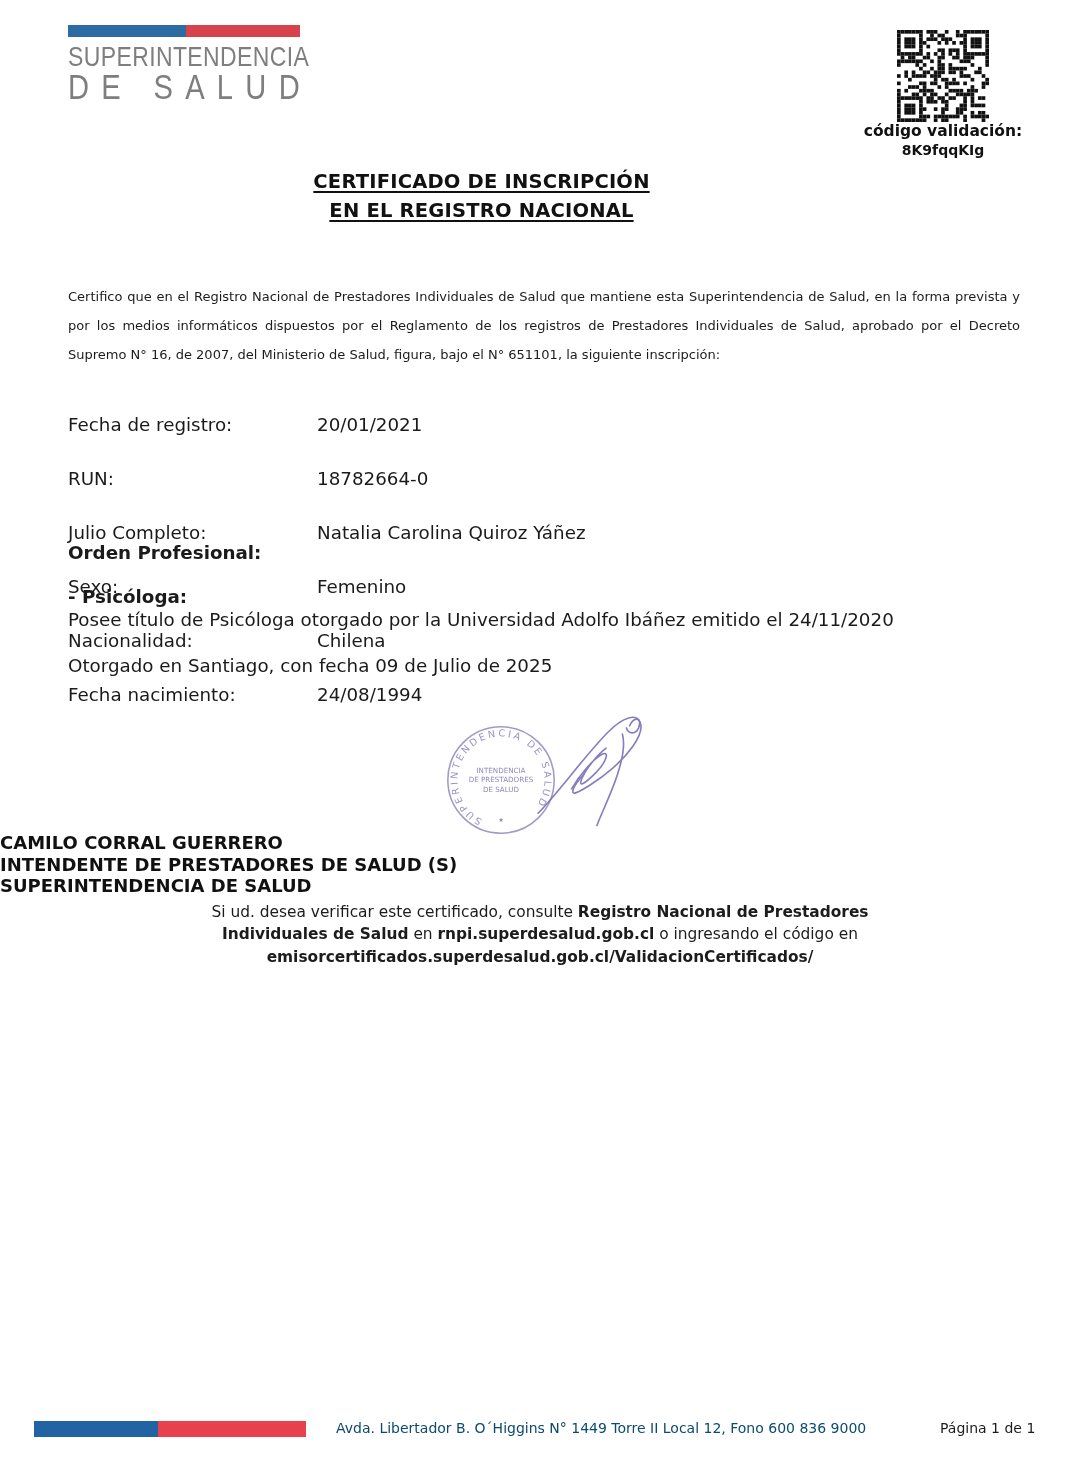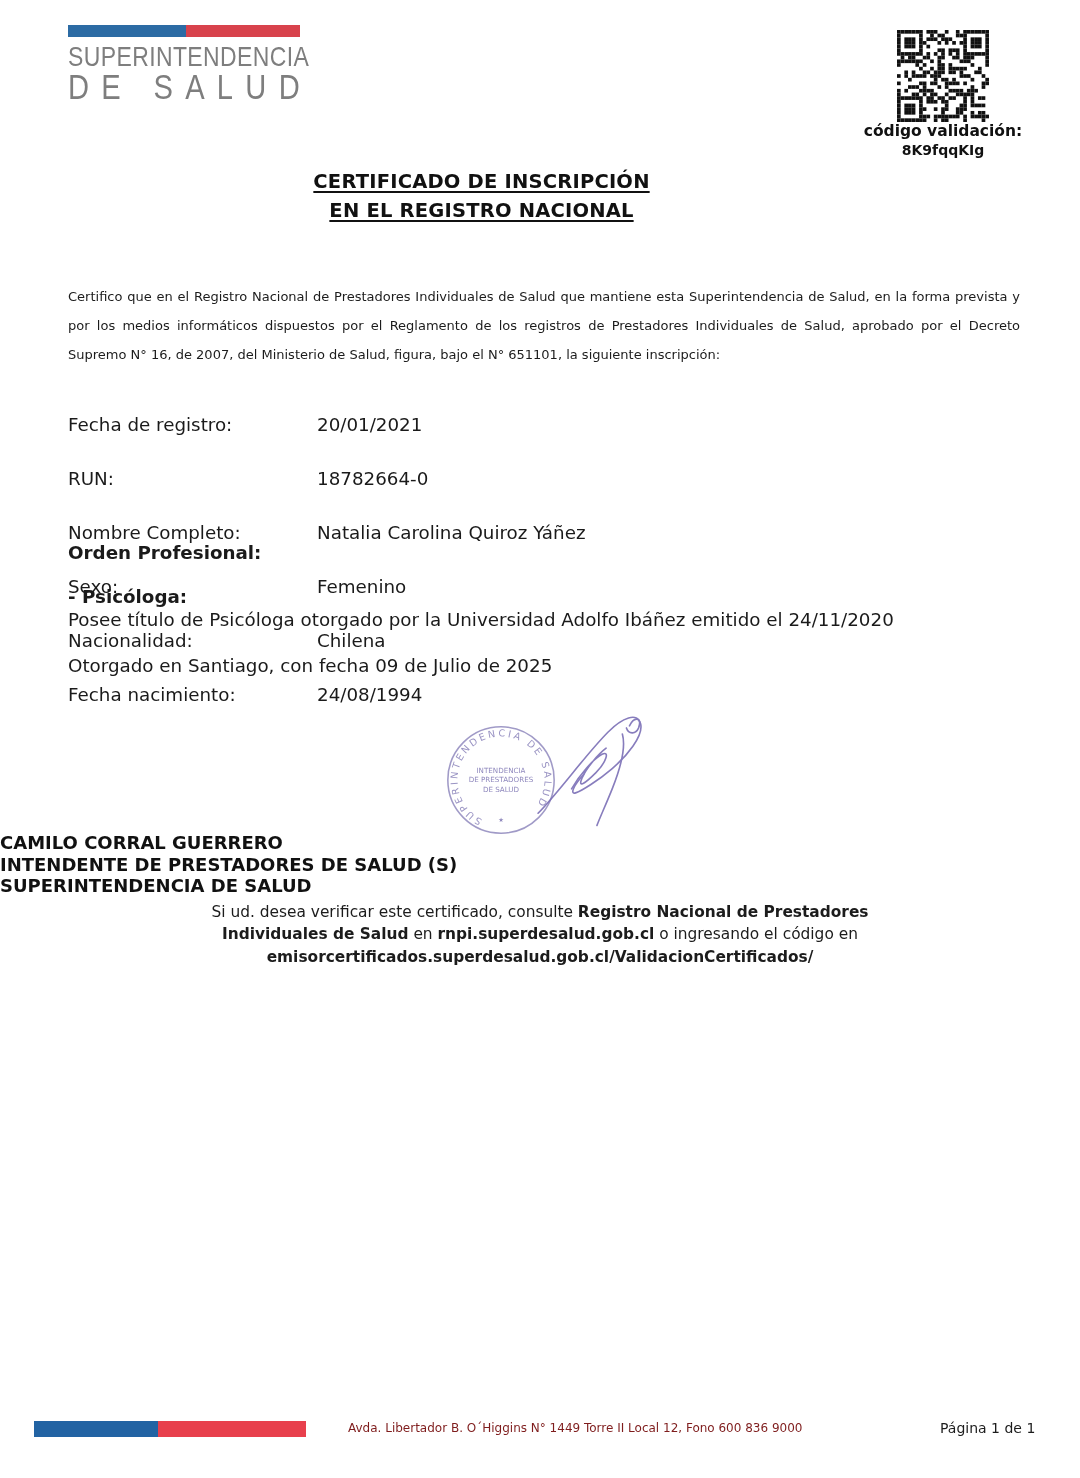--- a/index.html
+++ b/index.html
@@ -63,21 +63,21 @@
 
   
   .verify{position:absolute;left:190px;top:901px;width:700px;text-align:center;
     font-size:15.4px;line-height:22.4px;color:#1c1c1c;}
   .verify b{font-weight:bold;}
 
   
   .footer-bar{position:absolute;left:34px;top:1421px;display:flex;width:272px;height:16px;}
   .footer-bar .blue{width:124px;height:100%;background:#2263a3;}
   .footer-bar .red{width:148px;height:100%;background:#e8404d;}
-  .footer-address{position:absolute;left:348px;top:1419px;font-size:12px;line-height:19px;color:#7f1d1d;white-space:nowrap;}
+  .footer-address{position:absolute;left:336px;top:1419px;font-size:14px;line-height:19px;color:#0c4a6e;white-space:nowrap;}
   .footer-page{position:absolute;left:940px;top:1419px;font-size:14px;line-height:19px;color:#1c1c1c;white-space:nowrap;}
 </style>
 </head>
 <body>
 
 <div class="page">
 
   <div class="logo">
     <div class="bar">
       <div class="blue"></div>
@@ -414,21 +414,21 @@
   <div class="fields">
     <div class="frow">
       <div class="flabel">Fecha de registro:</div>
       <div class="fvalue">20/01/2021</div>
     </div>
     <div class="frow">
       <div class="flabel">RUN:</div>
       <div class="fvalue">18782664-0</div>
     </div>
     <div class="frow">
-      <div class="flabel">Nombre Completo:</div>
+      <div class="flabel">Julio Completo:</div>
       <div class="fvalue">Natalia Carolina Quiroz Yáñez</div>
     </div>
     <div class="frow">
       <div class="flabel">Sexo:</div>
       <div class="fvalue">Femenino</div>
     </div>
     <div class="frow">
       <div class="flabel">Nacionalidad:</div>
       <div class="fvalue">Chilena</div>
     </div>

